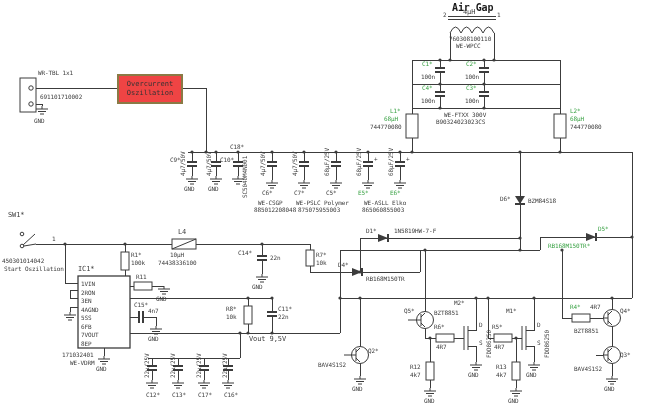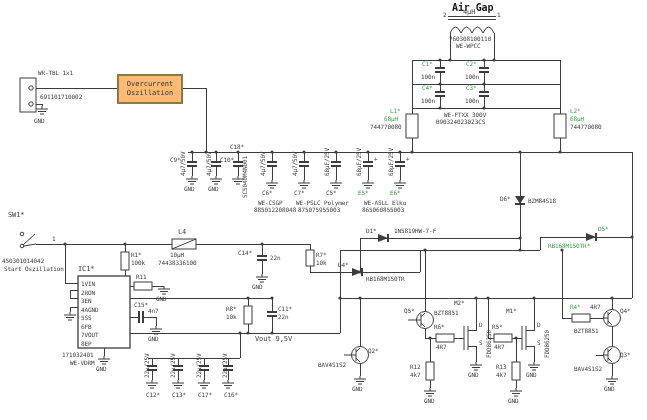--- a/index.html
+++ b/index.html
@@ -8,21 +8,21 @@
   .canvas svg{position:absolute;left:0;top:0;}
   .lb{position:absolute;font:6px/1.1 "DejaVu Sans Mono",monospace;color:#3c3c3c;
       white-space:nowrap;letter-spacing:-0.1px;}
   .s7{font-size:7px;}
   .hd{font:bold 10px "DejaVu Sans Mono",monospace;color:#1a1a1a;}
   .gr{color:#3aa245;}
   .vt{transform:rotate(-90deg);transform-origin:0 0;}
   .wm{position:absolute;left:448px;top:386px;font:bold 14px "Liberation Sans",sans-serif;
       color:#8dc63f;}
   .ocp{position:absolute;left:117px;top:74px;width:62px;height:26px;border:2px solid #8a7a45;
-       background:#fdba74;display:flex;flex-direction:column;align-items:center;
+       background:#ef4444;display:flex;flex-direction:column;align-items:center;
        justify-content:center;font:7px/1.3 "DejaVu Sans Mono",monospace;color:#333;}
 </style>
 </head>
 <body>
 
 <div class="canvas">
 
 <svg width="647" height="420" viewBox="0 0 647 420">
   <defs>
     <g id="gnd-sym" stroke="#3c3c3c" stroke-width="1" fill="none">
@@ -276,21 +276,21 @@
 <span class="lb" style="left:70px;top:360px">WE-VDRM</span>
 <span class="lb" style="left:96px;top:366px">GND</span>
 <span class="lb" style="left:134px;top:302px">C15*</span>
 <span class="lb" style="left:148px;top:308px">4n7</span>
 <span class="lb" style="left:148px;top:336px">GND</span>
 
 <span class="lb" style="left:226px;top:306px">R8*</span>
 <span class="lb" style="left:226px;top:314px">10k</span>
 <span class="lb" style="left:278px;top:306px">C11*</span>
 <span class="lb" style="left:278px;top:314px">22n</span>
-<span class="lb s7" style="left:255px;top:336px">Vout 9,5V</span>
+<span class="lb s7" style="left:249px;top:336px">Vout 9,5V</span>
 
 <span class="lb vt" style="left:144px;top:378px">22µ/25V</span>
 <span class="lb" style="left:146px;top:392px">C12*</span>
 <span class="lb vt" style="left:170px;top:378px">22µ/25V</span>
 <span class="lb" style="left:172px;top:392px">C13*</span>
 <span class="lb vt" style="left:196px;top:378px">22µ/25V</span>
 <span class="lb" style="left:198px;top:392px">C17*</span>
 <span class="lb vt" style="left:222px;top:378px">22µ/25V</span>
 <span class="lb" style="left:224px;top:392px">C16*</span>
 

